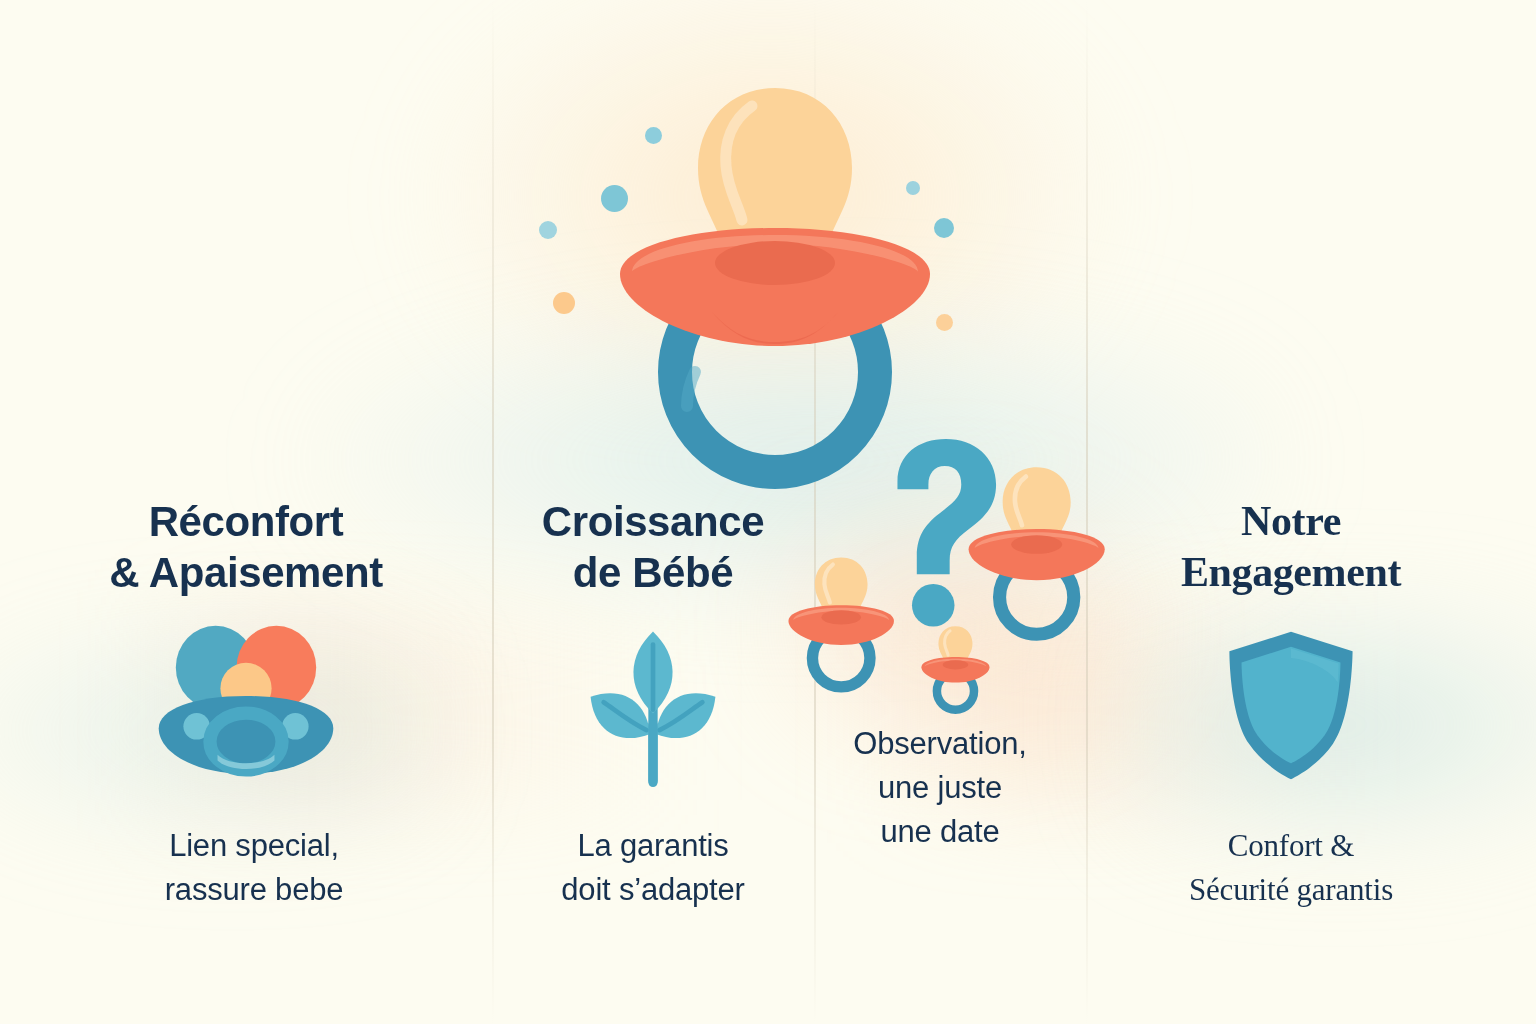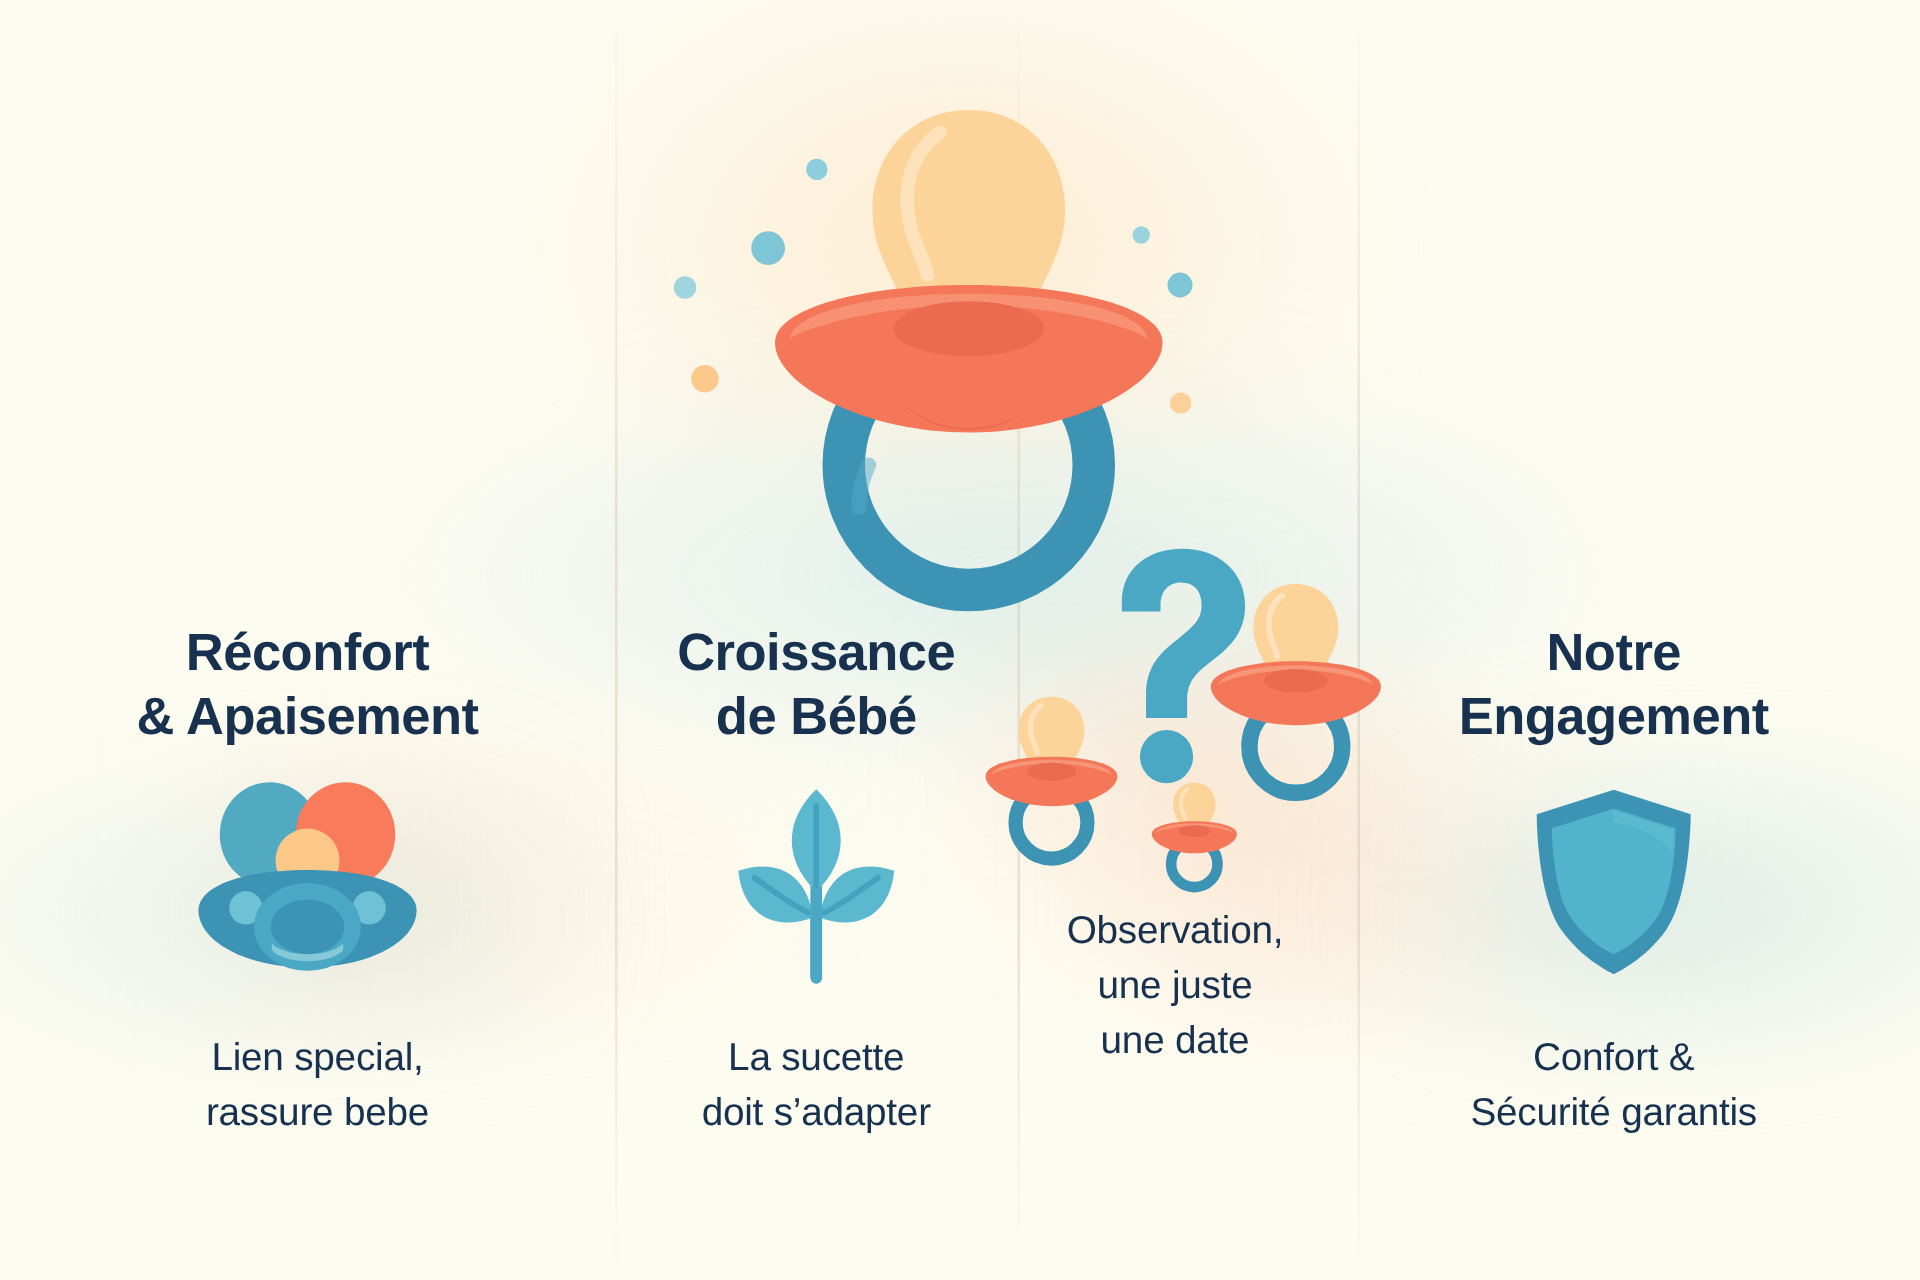--- a/index.html
+++ b/index.html
@@ -102,21 +102,21 @@
   .col {
     position: relative;
     display: flex;
     flex-direction: column;
     align-items: center;
     padding-top: 26px;
   }
   .col-1 { width: 492px; }
   .col-2 { width: 322px; }
   .col-3 { width: 252px; }
-  .col-4 { width: 450px; }
+  .col-4 { width: 450px; font-family: Liberation Serif, serif; }
 
   .col-title {
     color: #17314f;
     font-size: 42px;
     line-height: 1.22;
     font-weight: 700;
     text-align: center;
     letter-spacing: -0.4px;
     white-space: pre-line;
   }
@@ -238,21 +238,21 @@
 
           <path d="M72 118 C 42 130 12 118 8 78 C 44 66 68 84 72 118 Z" fill="#5cb8cf"></path>
           <path d="M68 114 C 48 104 34 92 22 84" stroke="#3d9cba" stroke-width="5" stroke-linecap="round" fill="none" opacity="0.8"></path>
 
           <path d="M78 118 C 108 130 138 118 142 78 C 106 66 82 84 78 118 Z" fill="#5cb8cf"></path>
           <path d="M82 114 C 102 104 116 92 128 84" stroke="#3d9cba" stroke-width="5" stroke-linecap="round" fill="none" opacity="0.8"></path>
 
           <path d="M75 168 L 75 108" fill="none" stroke="#4aa8c4" stroke-width="10" stroke-linecap="round"></path>
         </svg>
       </div>
-      <div class="col-caption">La sucette
+      <div class="col-caption">La garantis
 doit s’adapter</div>
     </div>
 
     <div class="col col-3">
       <div class="col-title"></div>
       <div class="col-art">
         <svg viewBox="0 0 300 300" width="300" height="290" aria-hidden="true">
 
           <g fill="#4aa8c4">
             <path d="M106 44 C 106 16 128 0 156 0 C 186 0 208 19 208 47 C 208 70 195 82 179 94 C 166 104 160 111 160 126 L 160 140 L 126 140 L 126 121 C 126 99 136 87 152 75 C 166 64 172 58 172 47 C 172 35 166 28 155 28 C 144 28 138 36 138 47 L 138 52 L 106 52 Z"></path>

